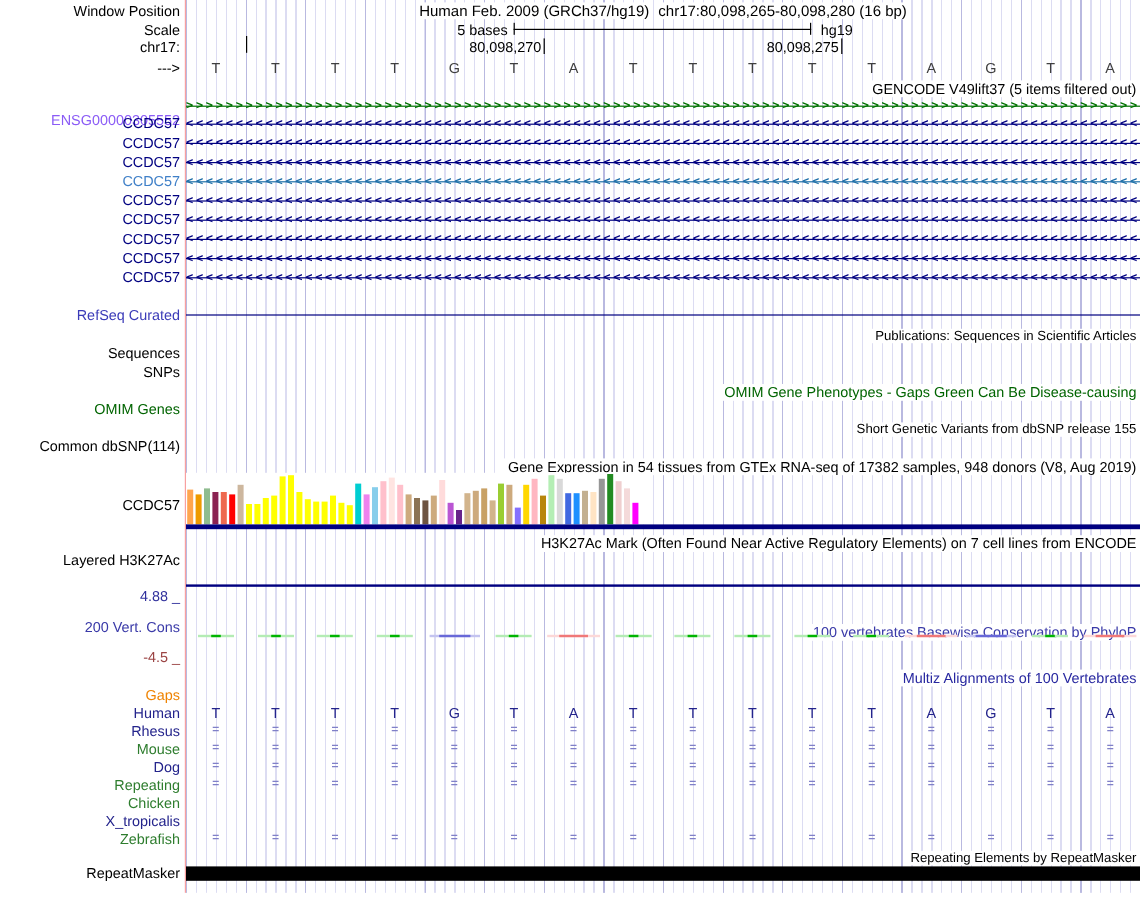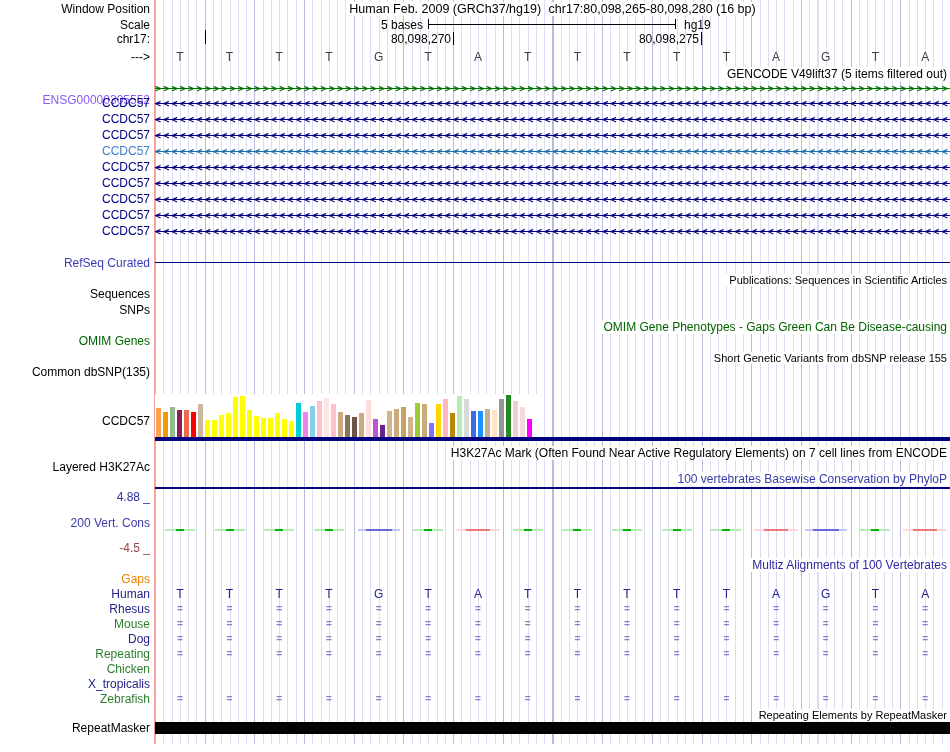--- a/index.html
+++ b/index.html
@@ -144,22 +144,23 @@
   <div class="navyline" style="top:262px;height:1px"></div>
 
   <div class="ctitle small" style="top:273px"><span>Publications: Sequences in Scientific Articles</span></div>
   <div class="llabel" style="top:287px">Sequences</div>
   <div class="llabel" style="top:303px">SNPs</div>
 
   <div class="ctitle c-omim" style="top:320px"><span>OMIM Gene Phenotypes - Gaps Green Can Be Disease-causing</span></div>
   <div class="llabel c-omim" style="top:334px">OMIM Genes</div>
 
   <div class="ctitle small" style="top:351px"><span>Short Genetic Variants from dbSNP release 155</span></div>
-  <div class="llabel" style="top:365px">Common dbSNP(135)</div>
-
+  <div class="llabel" style="top:365px">Common dbSNP(114)</div>
+
+  <div class="ctitle" style="top:382px"><span>Gene Expression in 54 tissues from GTEx RNA-seq of 17382 samples, 948 donors (V8, Aug 2019)</span></div>
   <div class="llabel" style="top:414px">CCDC57</div>
   <div class="gtexplot" id="gtex-plot">
       <div class="gtexbar" style="left: 1px; height: 29px; background: rgb(255, 165, 79);"></div>
       <div class="gtexbar" style="left: 8px; height: 25px; background: rgb(238, 154, 0);"></div>
       <div class="gtexbar" style="left: 15px; height: 30px; background: rgb(143, 188, 143);"></div>
       <div class="gtexbar" style="left: 22px; height: 27px; background: rgb(139, 34, 82);"></div>
       <div class="gtexbar" style="left: 29px; height: 27px; background: rgb(238, 106, 80);"></div>
       <div class="gtexbar" style="left: 36px; height: 25px; background: rgb(255, 0, 0);"></div>
       <div class="gtexbar" style="left: 43px; height: 33px; background: rgb(205, 183, 158);"></div>
       <div class="gtexbar" style="left: 50px; height: 17px; background: rgb(255, 255, 0);"></div>
@@ -209,21 +210,21 @@
       <div class="gtexbar" style="left: 358px; height: 36px; background: rgb(239, 207, 207);"></div>
       <div class="gtexbar" style="left: 365px; height: 30px; background: rgb(244, 218, 218);"></div>
       <div class="gtexbar" style="left: 372px; height: 18px; background: rgb(255, 0, 255);"></div>
     </div>
   <div class="navyline" style="top:437px;height:4px"></div>
 
   <div class="ctitle" style="top:446px"><span>H3K27Ac Mark (Often Found Near Active Regulatory Elements) on 7 cell lines from ENCODE</span></div>
   <div class="llabel" style="top:460px">Layered H3K27Ac</div>
   <div class="navyline" style="top:487px;height:2px"></div>
 
-  <div class="ctitle c-phylo" style="top:472px"><span>100 vertebrates Basewise Conservation by PhyloP</span></div>
+  <div class="ctitle c-phylo" style="top:520px"><span>100 vertebrates Basewise Conservation by PhyloP</span></div>
   <div class="llabel c-max" style="top:490px">4.88 _</div>
   <div class="llabel c-phylo" style="top:516px">200 Vert. Cons</div>
   <div id="phylop-marks" style="position:absolute;left:0;top:0;">
       <div class="pmark" style="left: 179.844px; top: 529px; width: 30px; background: rgb(180, 236, 180);"></div>
       <div class="pmark" style="left: 179.844px; top: 529px; width: 8px; background: rgb(0, 180, 0);"></div>
       <div class="pmark" style="left: 229.531px; top: 529px; width: 30px; background: rgb(180, 236, 180);"></div>
       <div class="pmark" style="left: 229.531px; top: 529px; width: 8px; background: rgb(0, 180, 0);"></div>
       <div class="pmark" style="left: 279.219px; top: 529px; width: 30px; background: rgb(180, 236, 180);"></div>
       <div class="pmark" style="left: 279.219px; top: 529px; width: 8px; background: rgb(0, 180, 0);"></div>
       <div class="pmark" style="left: 328.906px; top: 529px; width: 30px; background: rgb(180, 236, 180);"></div>

